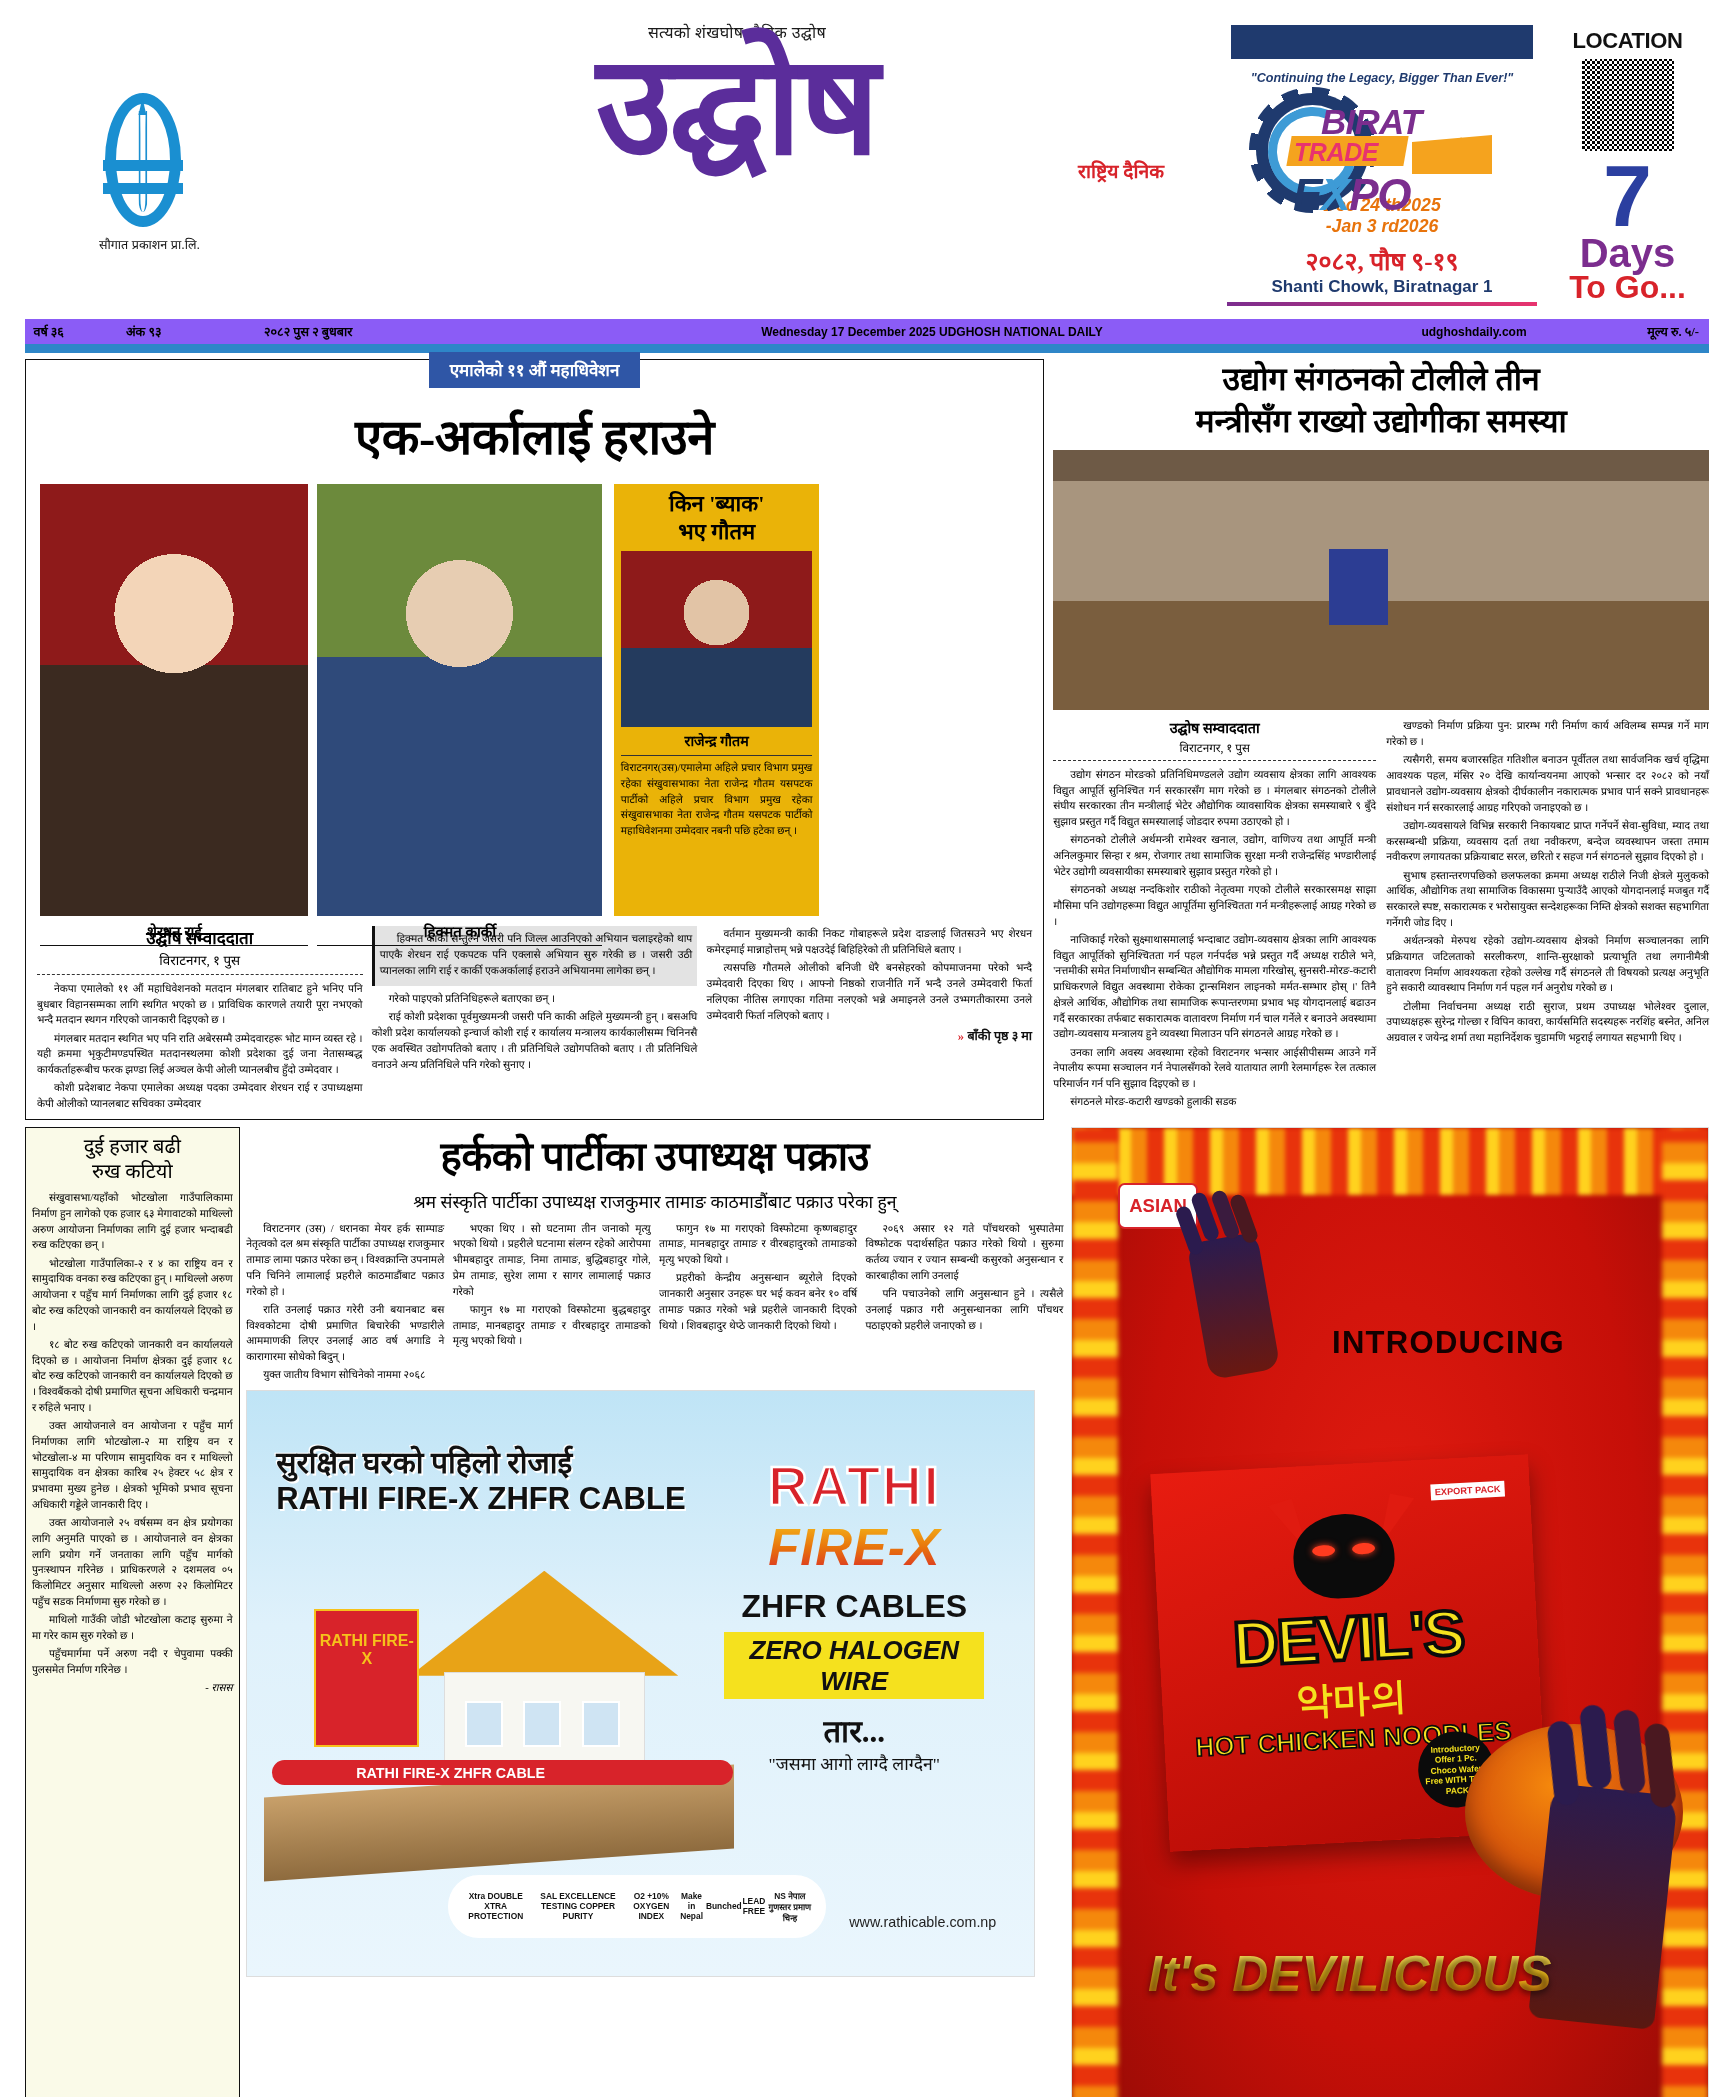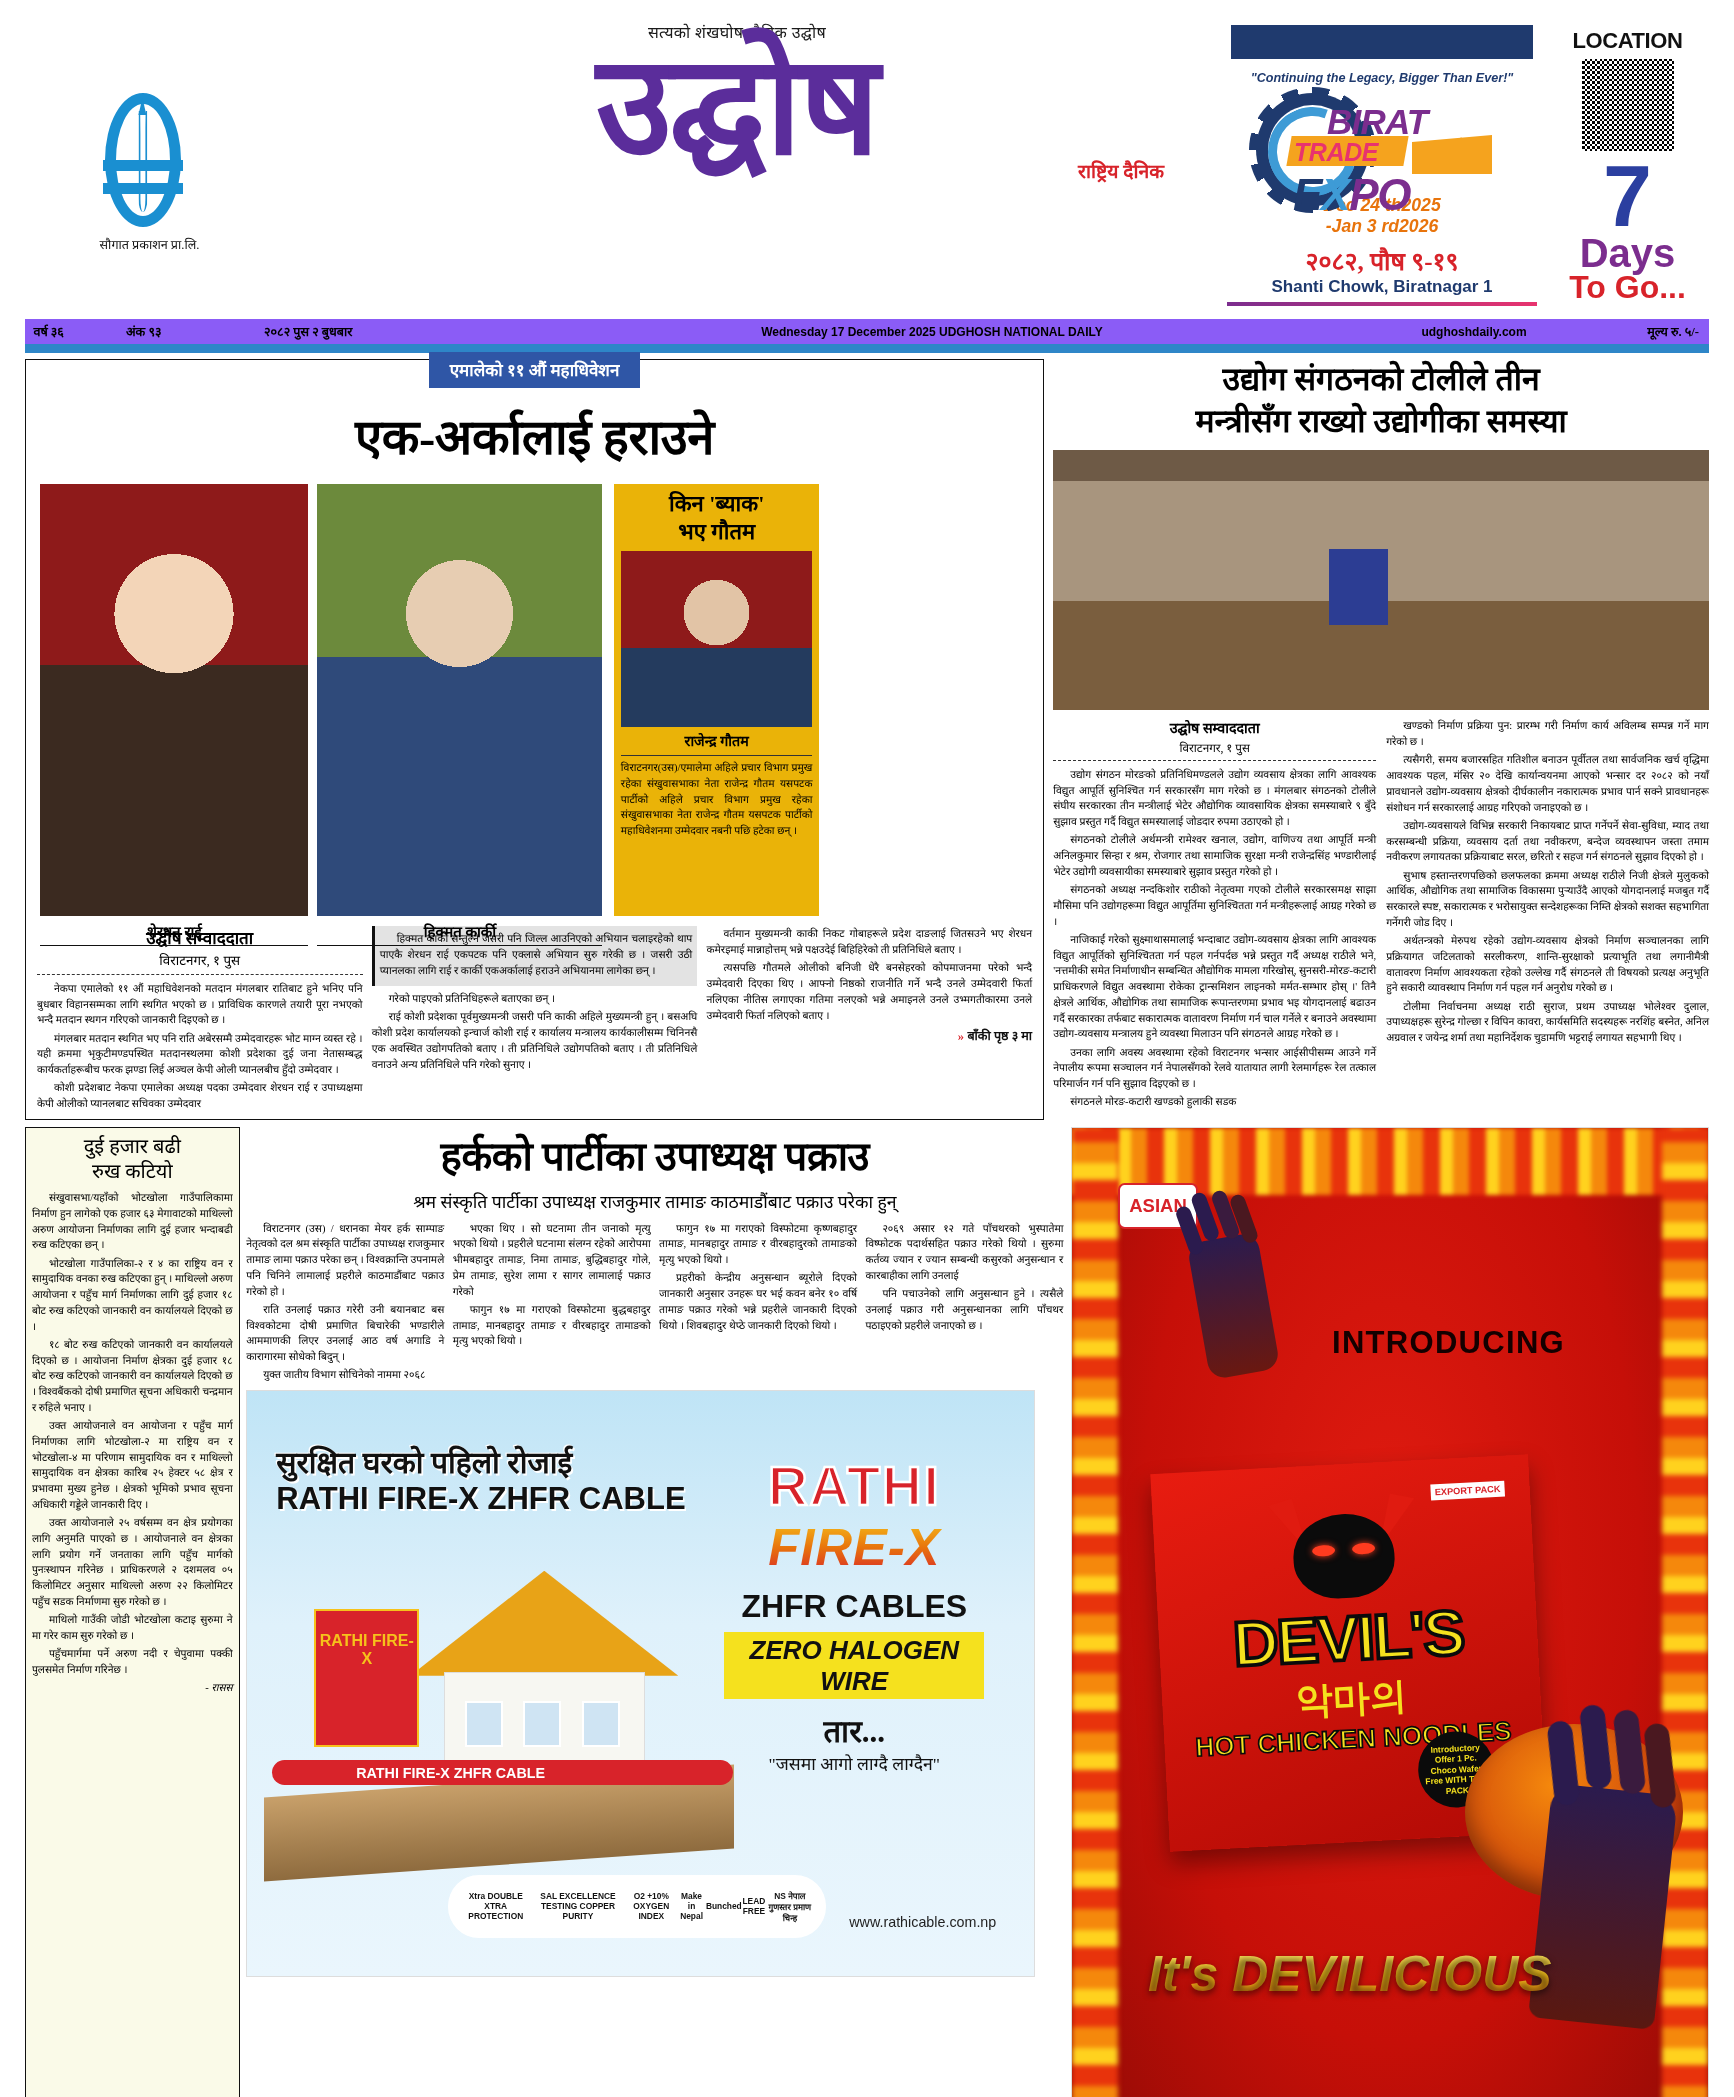--- a/index.html
+++ b/index.html
@@ -24,21 +24,21 @@
      width:9.2px; height:101px; background:#ffffff;
      border-left:2.9px solid #1a8fd1; border-right:2.9px solid #1a8fd1;
      border-bottom-left-radius:50% 14%; border-bottom-right-radius:50% 14%;
   }
   .logo-mark .nib:before{ content:""; position:absolute; left:50%; top:-12.6px; transform:translateX(-50%);
      width:0; height:0; border-left:4.6px solid transparent; border-right:4.6px solid transparent; border-bottom:17px solid #1a8fd1;}
   .logo-mark .bar1, .logo-mark .bar2 {
      position:absolute; left:4.2px; width:80px; height:11px; background:#1a8fd1;
   }
   .logo-mark .bar1 { top:67px; } .logo-mark .bar2 { top:90px; }
-  .logo-pub { margin-top:9.2px; font-size:12.6px; color:#111; font-family:Liberation Serif, serif; white-space:nowrap;margin-left:14px; }
+  .logo-pub { margin-top:9.2px; font-size:12.6px; color:#111; font-family:Liberation Sans, sans-serif; white-space:nowrap;margin-left:14px; }
 
   .title-block { flex:1; display:flex; flex-direction:column; align-items:center; position:relative; }
   .tagline { font-size:16px; color:#1a1a1a; letter-spacing:0.4px; margin-top:4.2px; font-family:"Liberation Serif", serif;}
   .bigtitle {
      font-size:138px; line-height:0.95; color:#5B2D9B; font-weight:bold;
      font-family:"Liberation Serif","DejaVu Serif",serif; letter-spacing:-1.7px; margin-top:-2.5px;
   }
   .subtitle-red { color:#D8232A; font-size:19.3px; font-weight:bold; align-self:flex-end; margin-right:50px; margin-top:-14.3px;}
 
   
@@ -51,21 +51,21 @@
   .gear { position:absolute; left:25px; top:4.2px; width:113px; height:113px; border-radius:50%;
           background:
             radial-gradient(circle at center, transparent 0 54%, #1F3A6E 54% 100%);
           }
   .gear:before{content:""; position:absolute; inset:-6.7px; border-radius:50%;
      background:repeating-conic-gradient(#1F3A6E 0deg 16deg, transparent 16deg 30deg); }
   .gear:after{content:""; position:absolute; left:11.7px; top:11.7px; right:11.7px; bottom:11.7px; border-radius:50%; background:#fff;}
   .cring { position:absolute; left:37px; top:17.6px; width:89px; height:89px; border-radius:50%;
      border:9.2px solid #3E9BD6; border-right-color:transparent; transform:rotate(-25deg); }
   .expo-word { position:absolute; font-family:"Liberation Sans", sans-serif; font-weight:bold; font-style:italic;}
-  .w-birat { left:96px; top:13.4px; font-size:35px; color:#7B2D8E; letter-spacing:-0.8px;text-align:right;}
+  .w-birat { left:90px; top:13.4px; font-size:35px; color:#7B2D8E; letter-spacing:-0.8px;text-align:right;}
   .w-trade { left:63px; top:49px; font-size:25px; color:#E8336E; letter-spacing:-0.4px;}
   .w-trade-bg { position:absolute; left:58px; top:47px; width:117px; height:30px; background:#F5A31E; transform:skewX(-10deg); }
   .w-expo { left:62px; top:81px; font-size:44px; color:#7B2D8E; letter-spacing:-1.3px;}
   .w-expo .e { color:#1F3A6E; } .w-expo .x { color:#3E9BD6; }
   .booth { position:absolute; left:181px; top:46px; width:80px; height:39px; background:#F5A31E; clip-path: polygon(0 18%, 100% 0, 100% 100%, 0 100%); }
   .booth:before{content:""; position:absolute; left:7.6px; top:-14.3px; width:2.5px; height:17px; background:#F5A31E; box-shadow:13.4px 0 #F5A31E, 27px 0 #F5A31E, 40px 0 #F5A31E;}
   .expo-dates { margin-top:1.7px; color:#E8740C; font-size:17.6px; font-weight:bold; font-style:italic; font-family:"Liberation Sans",sans-serif;}
   .expo-dates2 { color:#E8740C; font-size:17.6px; font-weight:bold; font-style:italic; font-family:"Liberation Sans",sans-serif;}
   .expo-nep { color:#D8232A; font-size:25px; font-weight:bold; margin-top:6.7px;}
   .expo-venue { color:#1F3A6E; font-size:17px; font-weight:bold; font-family:"Liberation Sans",sans-serif;}

